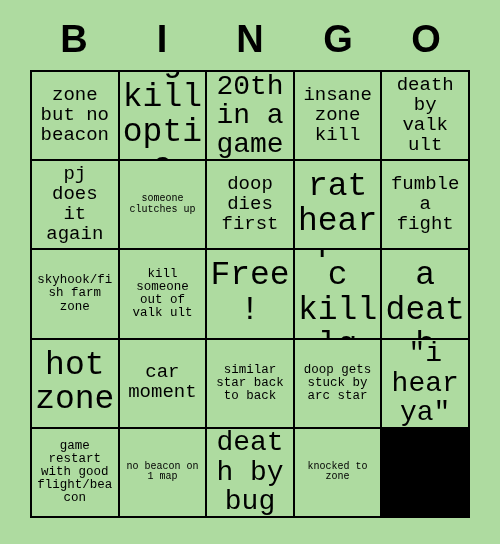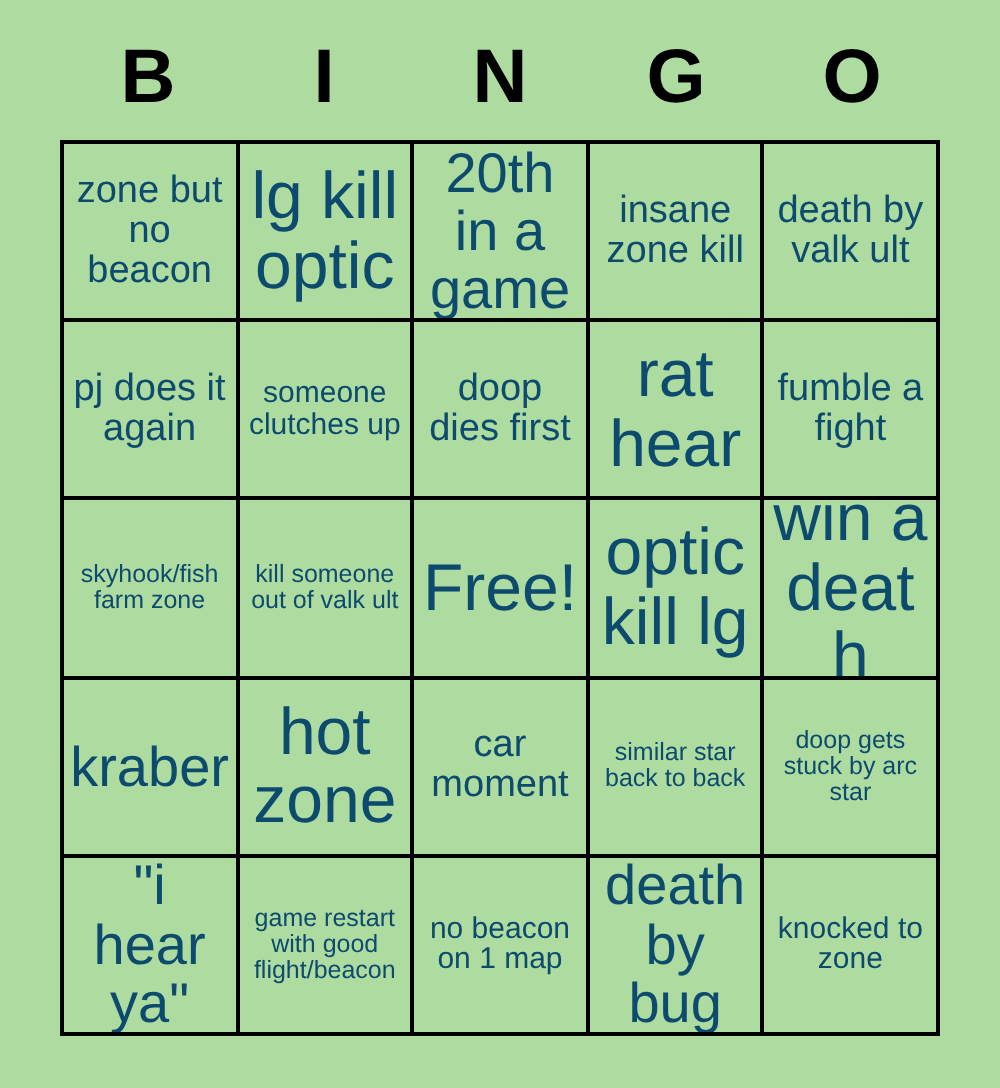--- a/index.html
+++ b/index.html
@@ -60,30 +60,30 @@
     align-items: center;
     justify-content: center;
     text-align: center;
     box-sizing: border-box;
     padding: 2px 3px;
     overflow: hidden;
   }
   .cell-text {
     display: block;
     width: 100%;
-    color: #0c4a6e;
+    color: #000000;
     line-height: 1.05;
     word-wrap: break-word;
-    font-family: Liberation Sans, sans-serif;
+    font-family: Liberation Mono, monospace;
   }
   
   .fs-xl .cell-text { font-size: 33px; font-weight: normal; }
   .fs-lg .cell-text { font-size: 28px; font-weight: normal; }
   .fs-md .cell-text { font-size: 19px; font-weight: normal; }
-  .fs-sm .cell-text { font-size: 15px; font-weight: normal; }
+  .fs-sm .cell-text { font-size: 10px; font-weight: normal; }
   .fs-xs .cell-text { font-size: 12.5px; font-weight: normal; }
 </style>
 </head>
 <body>
 
 <div class="board">
 
   <div class="header">
     <div class="header-letter">B</div>
     <div class="header-letter">I</div>
@@ -131,23 +131,20 @@
       </div>
       <div class="cell fs-xl">
         <span class="cell-text">Free!</span>
       </div>
       <div class="cell fs-xl">
         <span class="cell-text">optic kill lg</span>
       </div>
       <div class="cell fs-xl">
         <span class="cell-text">win a death</span>
       </div>
-      <div class="cell fs-lg">
-        <span class="cell-text">kraber</span>
-      </div>
       <div class="cell fs-xl">
         <span class="cell-text">hot zone</span>
       </div>
       <div class="cell fs-md">
         <span class="cell-text">car moment</span>
       </div>
       <div class="cell fs-xs">
         <span class="cell-text">similar star back to back</span>
       </div>
       <div class="cell fs-xs">

